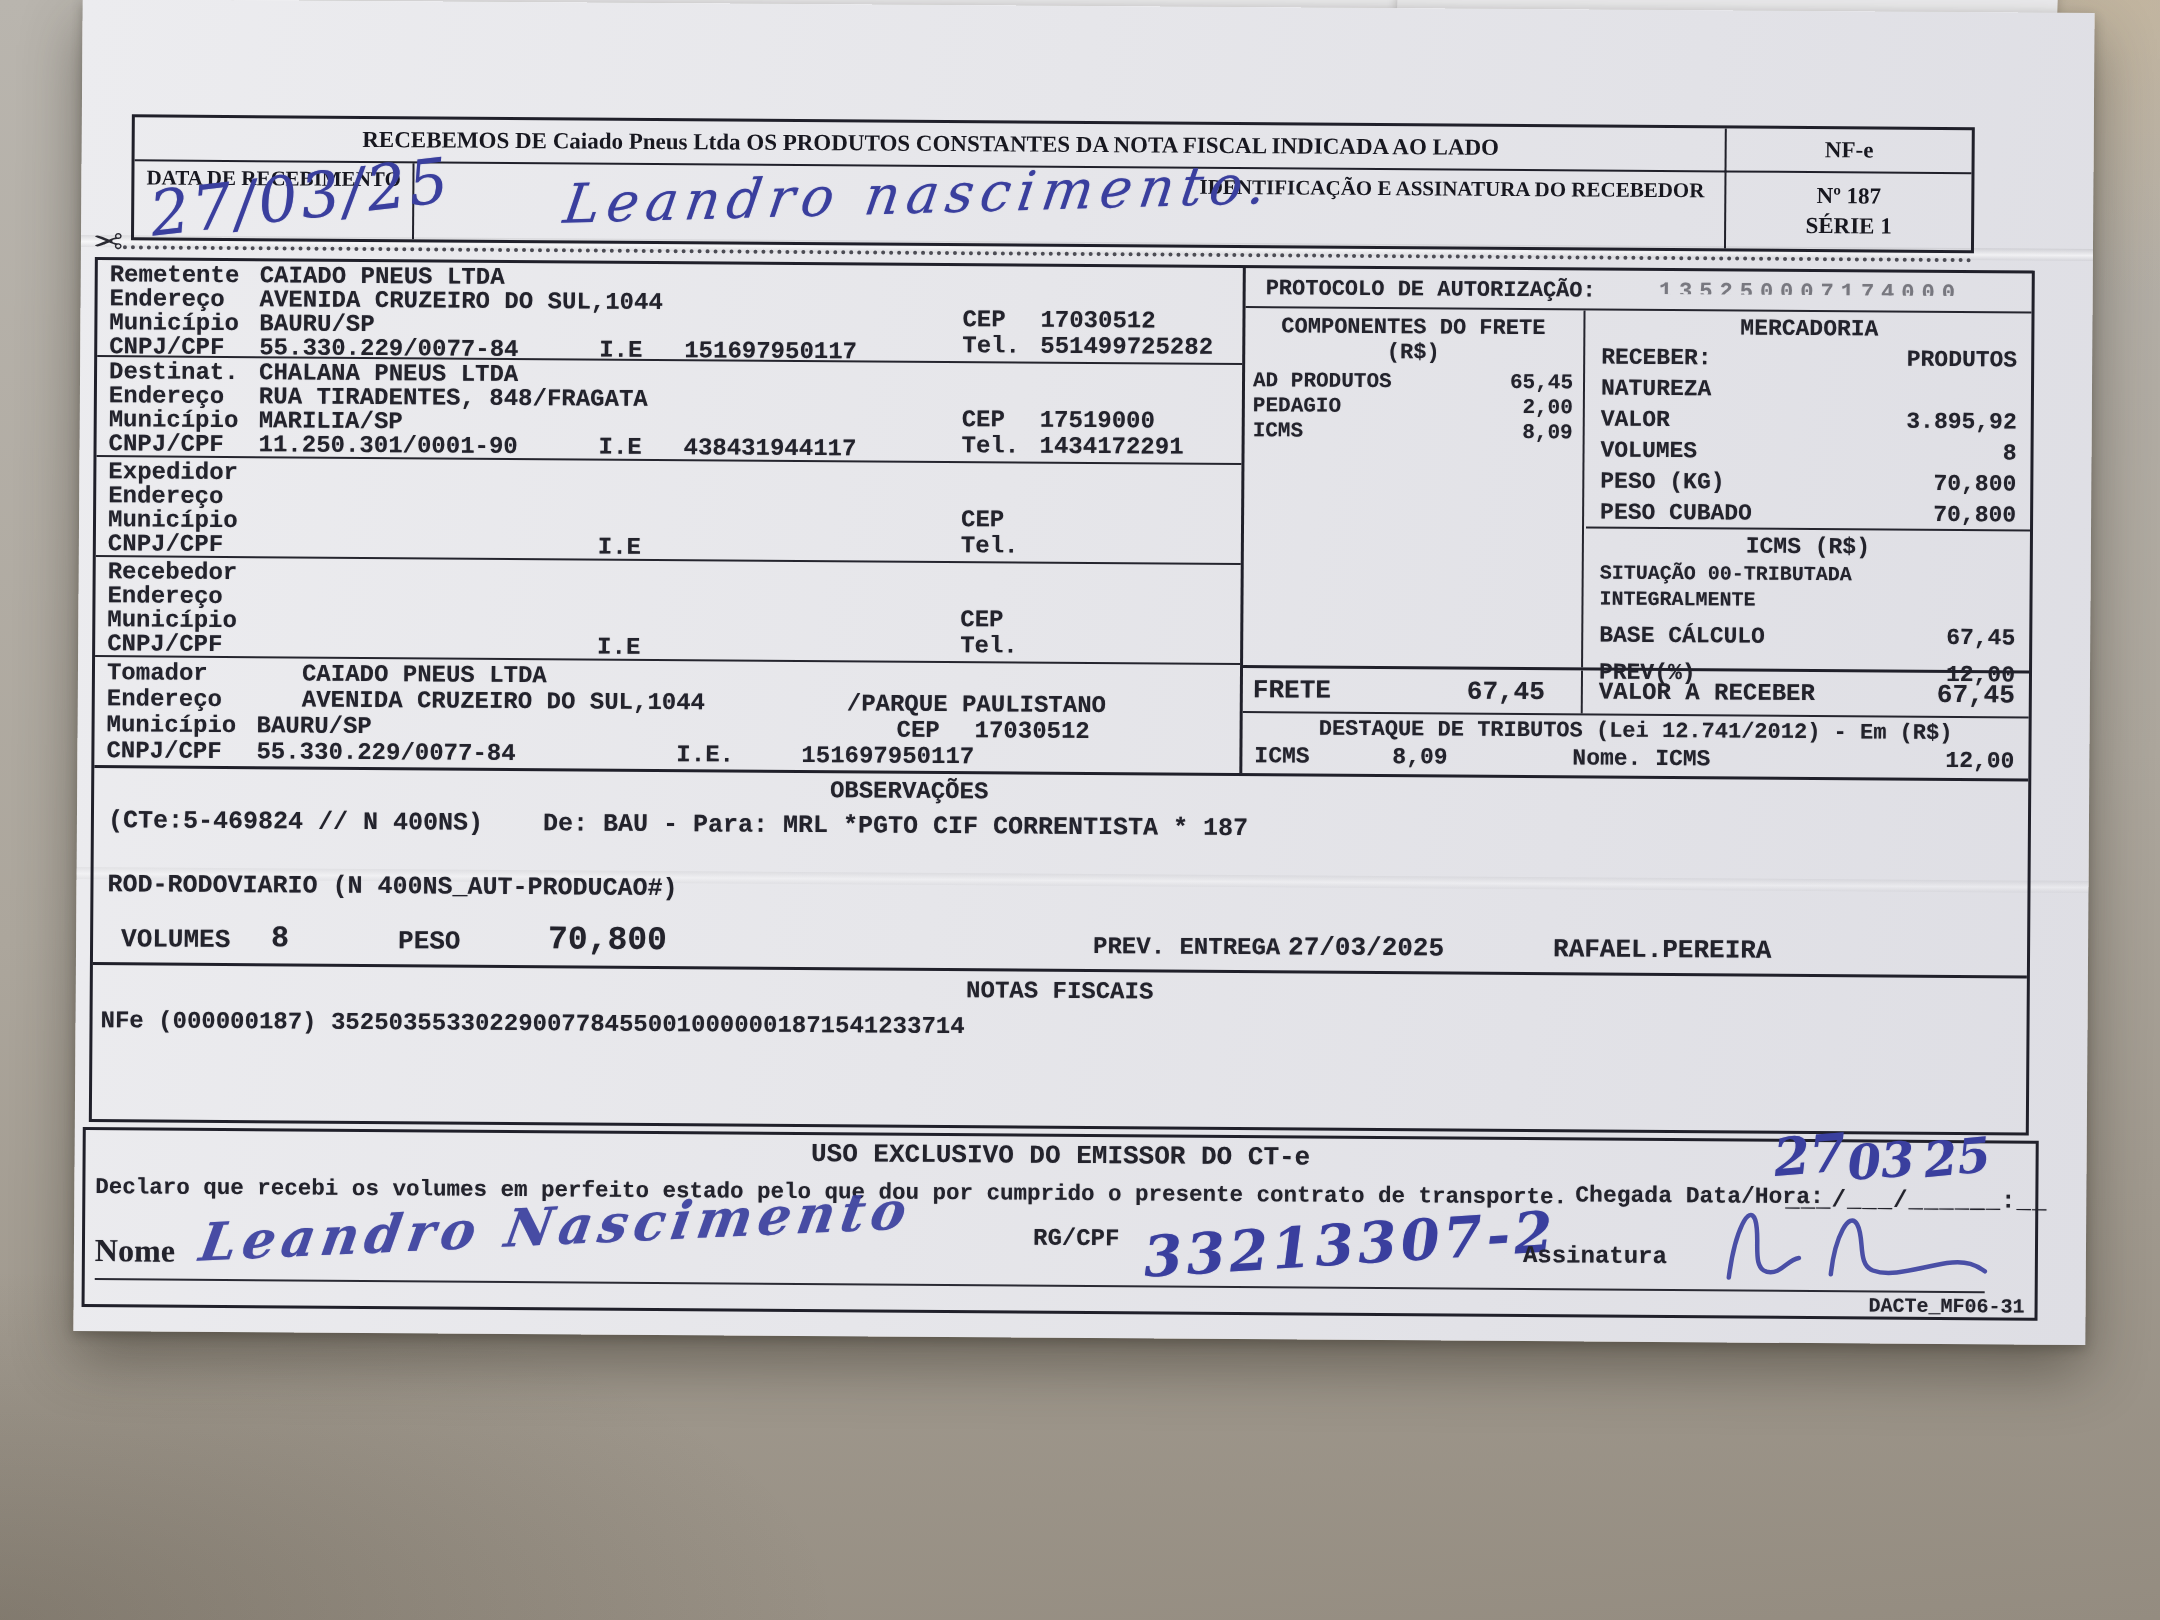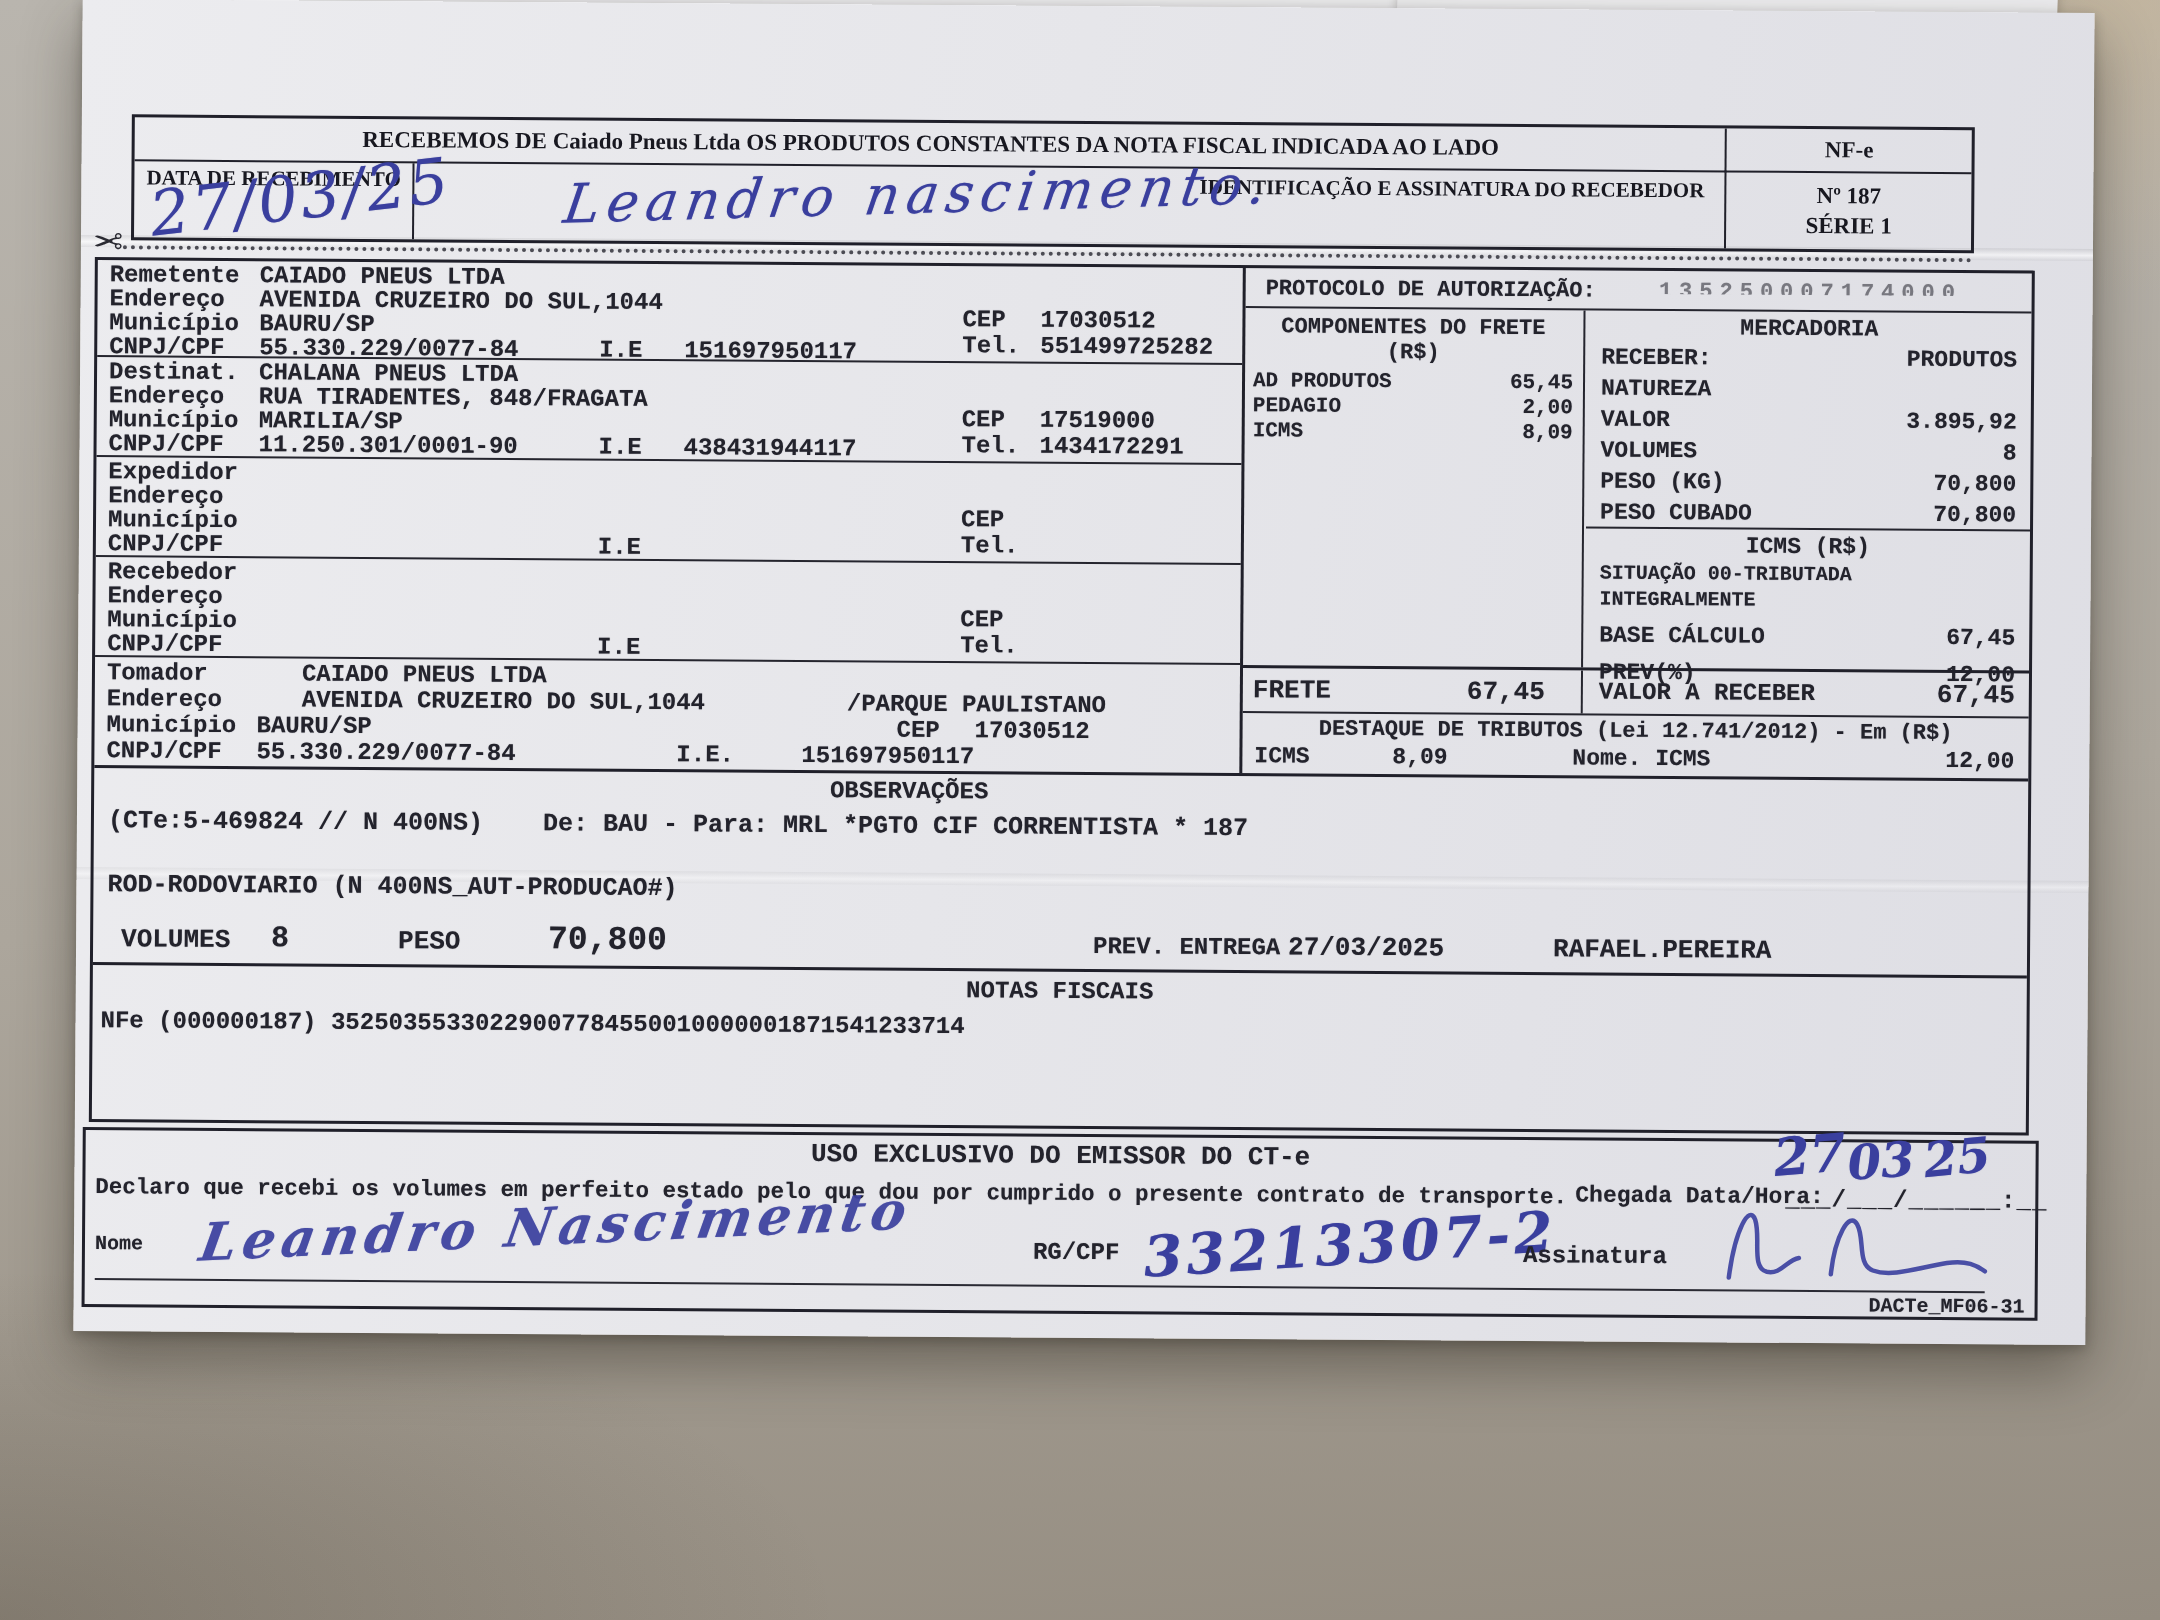--- a/index.html
+++ b/index.html
@@ -342,23 +342,23 @@
     <div class="footbox print">
       <div style="text-align:center;font-size:26px;margin-top:4px;">USO EXCLUSIVO DO EMISSOR DO CT-e</div>
       <div class="abs" style="left:10px;top:44px;font-size:22.5px;">Declaro que recebi os volumes em perfeito estado pelo que dou por cumprido o presente contrato de transporte.</div>
       <div class="abs" style="left:1490px;top:42px;font-size:23px;">Chegada Data/Hora:</div>
       <span class="abs blank" style="left:1700px;top:44px;">___/___/_____</span>
       <span class="abs blank" style="left:1885px;top:44px;">__:__</span>
       <span class="abs hand" style="left:1688px;top:-18px;font-size:52px;transform:rotate(-5deg);">27</span>
       <span class="abs hand" style="left:1762px;top:-10px;font-size:48px;transform:rotate(-4deg);">03</span>
       <span class="abs hand" style="left:1838px;top:-14px;font-size:48px;transform:rotate(-6deg);">25</span>
 
-      <div class="abs" style="left:10px;top:102px;font-size:20px;">Nome</div>
+      <div class="abs" style="left:10px;top:102px;font-size:32px;font-family:Liberation Serif, serif;">Nome</div>
       <div class="abs hand" style="left:115px;top:62px;font-size:52px;transform:rotate(-3deg) skewX(-12deg);letter-spacing:6px;opacity:.92;">Leandro Nascimento</div>
-      <div class="abs" style="left:948px;top:102px;font-size:24px;">RG/CPF</div>
+      <div class="abs" style="left:948px;top:88px;font-size:24px;">RG/CPF</div>
       <div class="abs hand" style="left:1058px;top:72px;font-size:56px;transform:rotate(-4deg);letter-spacing:4px;">33213307-2</div>
       <div class="abs" style="left:1438px;top:102px;font-size:24px;">Assinatura</div>
       <svg class="scrib" style="left:1630px;top:48px;" width="280" height="100" viewBox="0 0 280 100">
         <path d="M14,88 C20,40 34,14 40,30 C46,48 36,78 52,82 C66,85 72,70 84,68 M116,84 C120,46 134,20 142,34 C150,48 142,74 158,80 C178,87 206,76 232,72 C252,69 262,74 270,80"></path>
       </svg>
       <div class="sigline"></div>
       <div class="abs" style="right:10px;top:152px;font-size:20px;">DACTe_MF06-31</div>
     </div>
   </div>
 </div>

